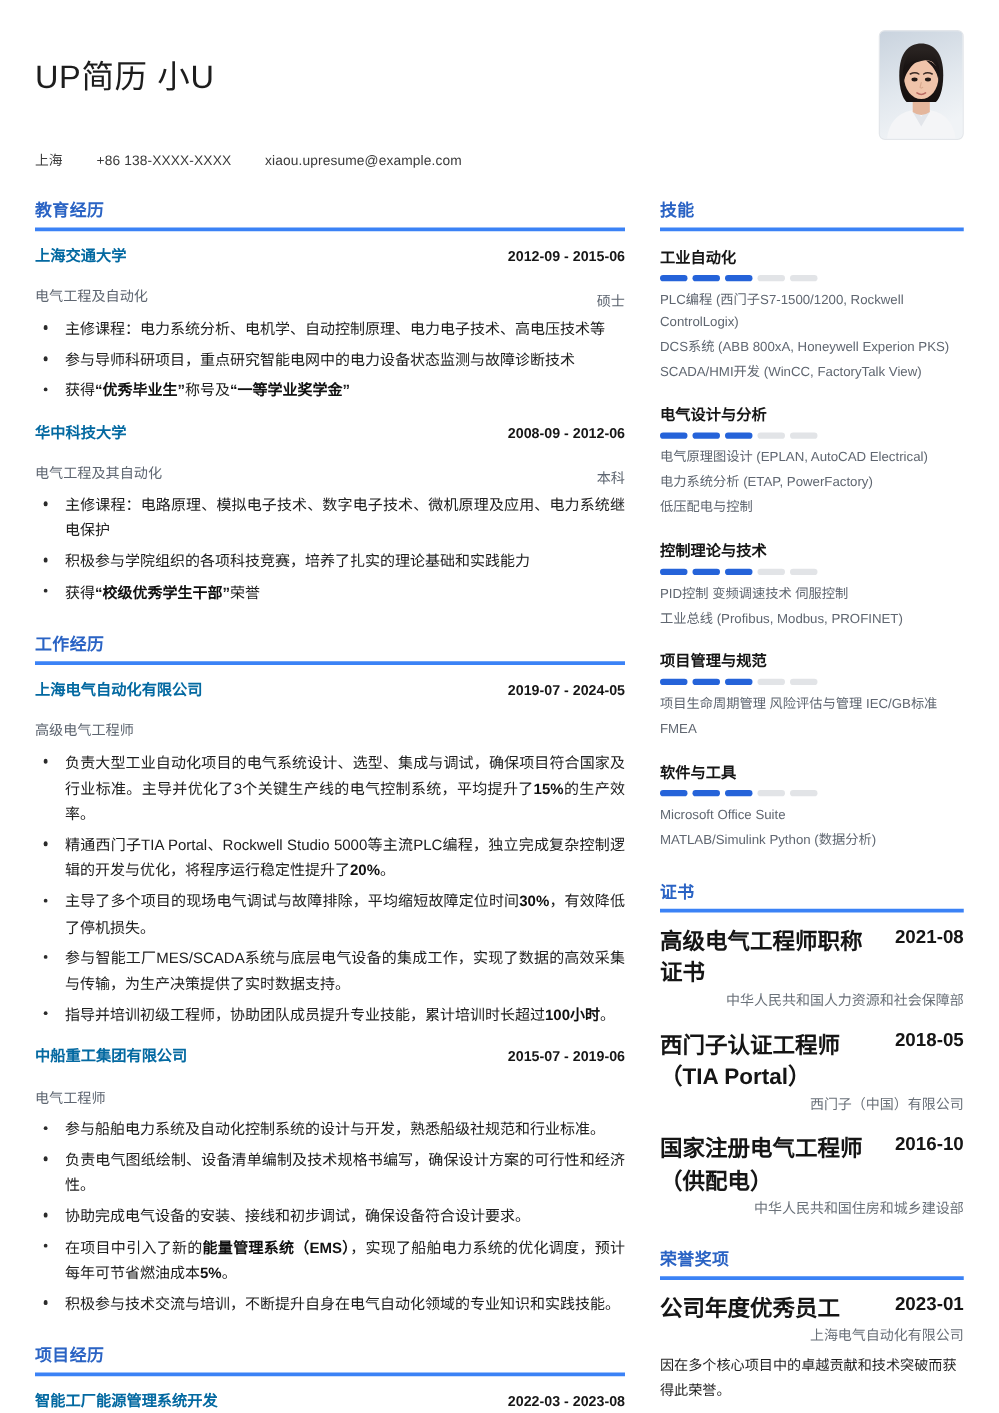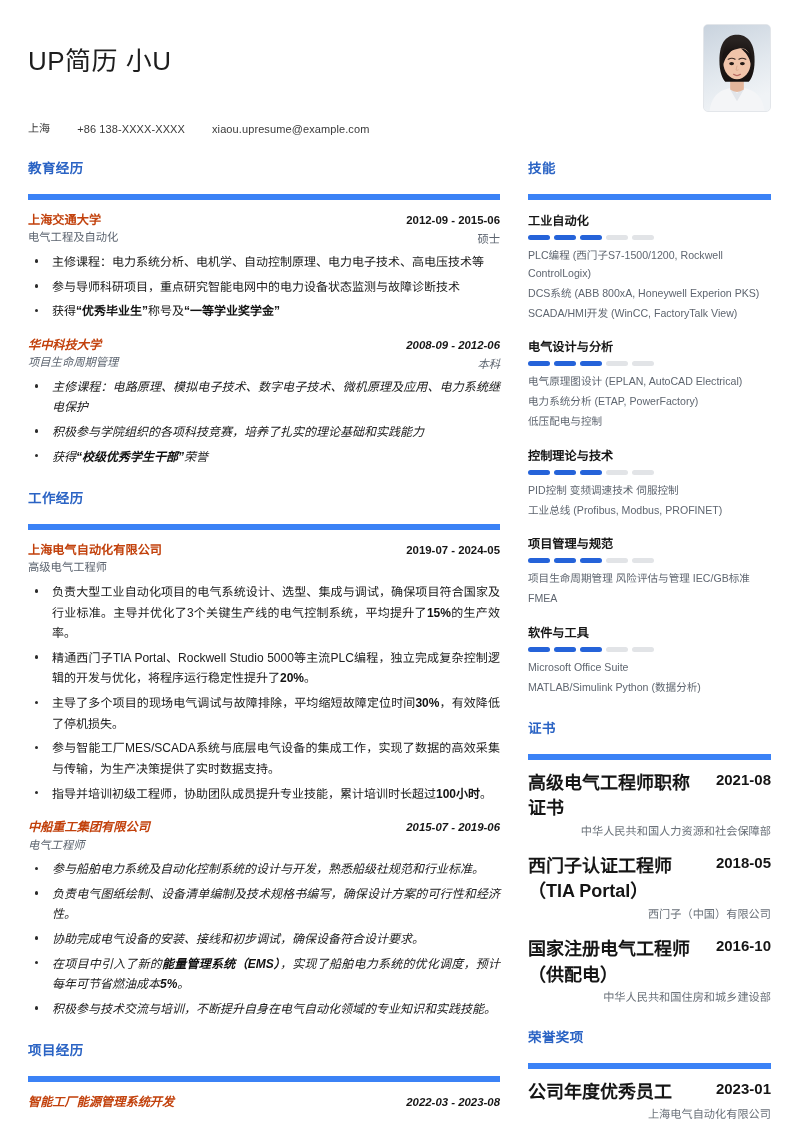--- a/index.html
+++ b/index.html
@@ -73,53 +73,53 @@
   .col-main { width: 472px; flex: 0 0 472px; }
   .col-side { width: 243px; flex: 0 0 243px; }
 
   
   .section { margin-bottom: 20px; }
   .section-title {
     font-size: 13.5px;
     font-weight: bold;
     color: #2a63c4;
     letter-spacing: 0.4px;
-    padding-bottom: 17px;
-    border-bottom: 6px solid #3b82f6;
+    padding-bottom: 5px;
+    border-bottom: 3px solid #3b82f6;
     margin-bottom: 11px;
   }
   .section-title.side { font-size: 13.5px; }
 
   
   .entry { margin-bottom: 14px; }
-  .entry:last-child { margin-bottom: 0; font-style: italic; }
+  .entry:last-child { margin-bottom: 0; }
   .entry-row {
     display: flex;
     justify-content: space-between;
     align-items: baseline;
     gap: 10px;
   }
   .entry-title {
     font-size: 12.2px;
     font-weight: bold;
-    color: #c2410c;
+    color: #0369a1;
     line-height: 1.5;
   }
   .entry-date {
     font-size: 11.4px;
     font-weight: bold;
     color: #161616;
     white-space: nowrap;
   }
   .entry-sub-row {
     display: flex;
     justify-content: space-between;
-    align-items: center;
+    align-items: flex-end;
     gap: 26px;
-    margin-top: 0px;
+    margin-top: 16px;
   }
   .entry-sub {
     font-size: 11.3px;
     color: #5d6570;
     line-height: 1.55;
   }
   .entry-meta {
     font-size: 11.3px;
     color: #5d6570;
     white-space: nowrap;
@@ -296,21 +296,21 @@
             <li>获得<b>“优秀毕业生”</b>称号及<b>“一等学业奖学金”</b></li>
           </ul>
         </div>
 
         <div class="entry">
           <div class="entry-row">
             <span class="entry-title">华中科技大学</span>
             <span class="entry-date">2008-09 - 2012-06</span>
           </div>
           <div class="entry-sub-row">
-            <span class="entry-sub">项目生命周期管理</span>
+            <span class="entry-sub">电气工程及其自动化</span>
             <span class="entry-meta">本科</span>
           </div>
           <ul class="bullets">
             <li>主修课程：电路原理、模拟电子技术、数字电子技术、微机原理及应用、电力系统继电保护</li>
             <li>积极参与学院组织的各项科技竞赛，培养了扎实的理论基础和实践能力</li>
             <li>获得<b>“校级优秀学生干部”</b>荣誉</li>
           </ul>
         </div>
       </div>
 

